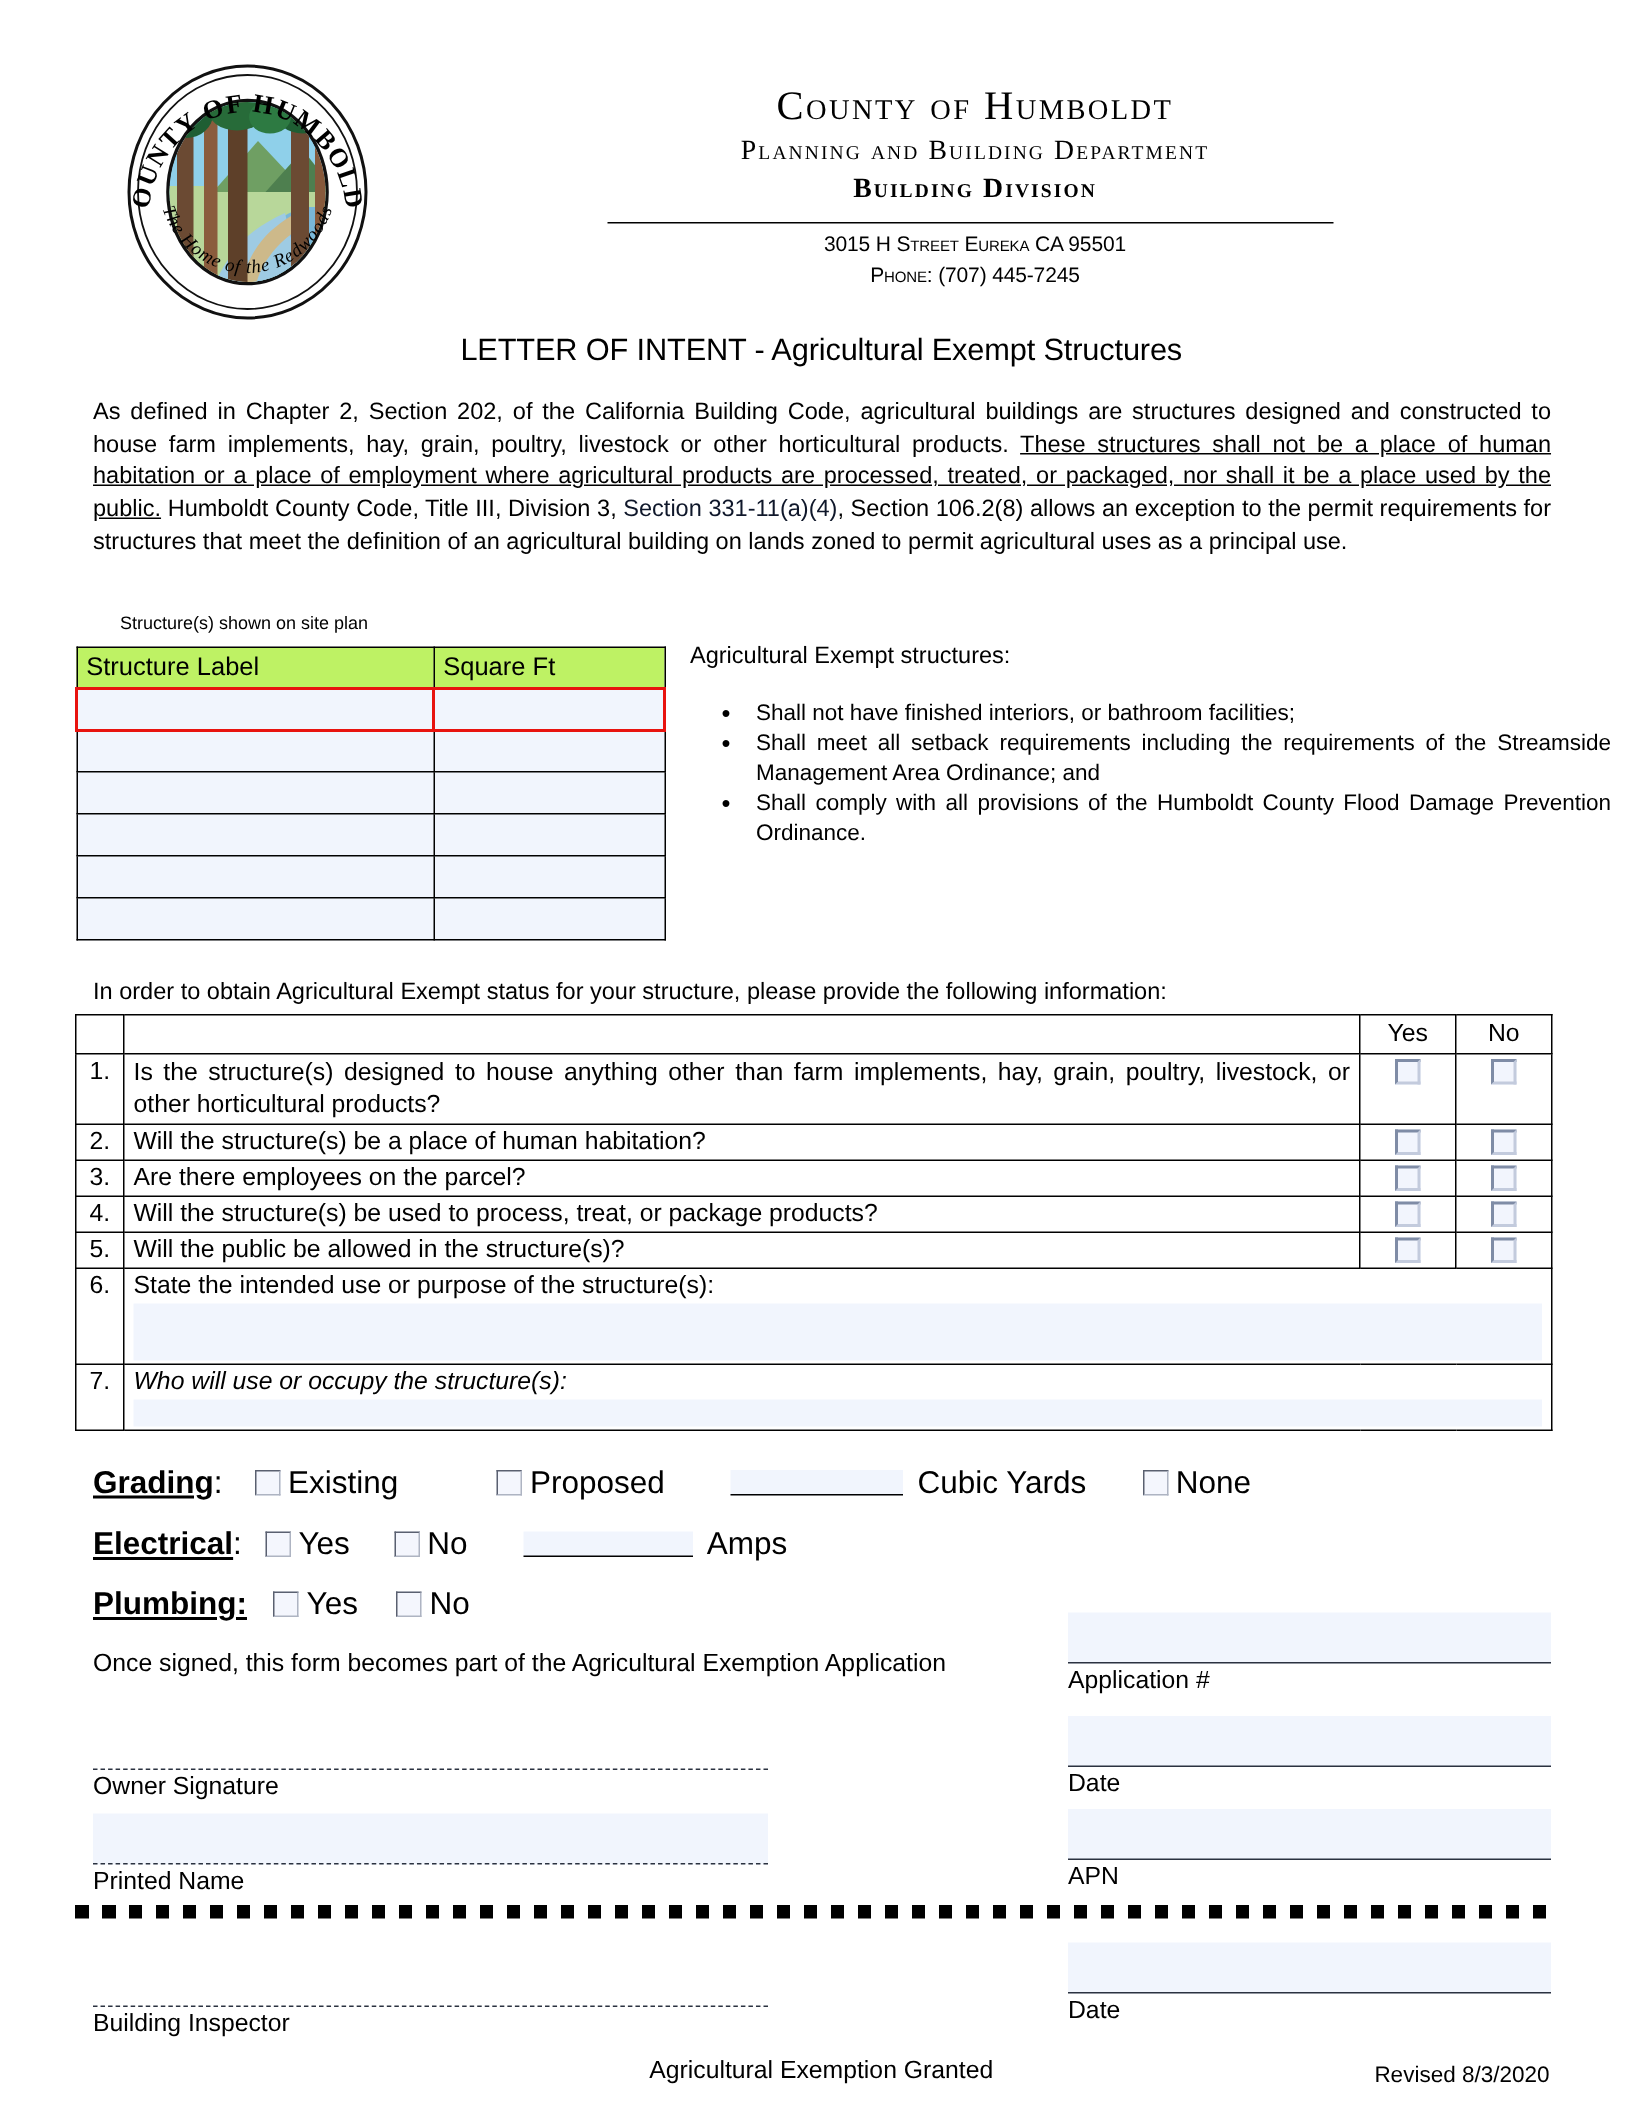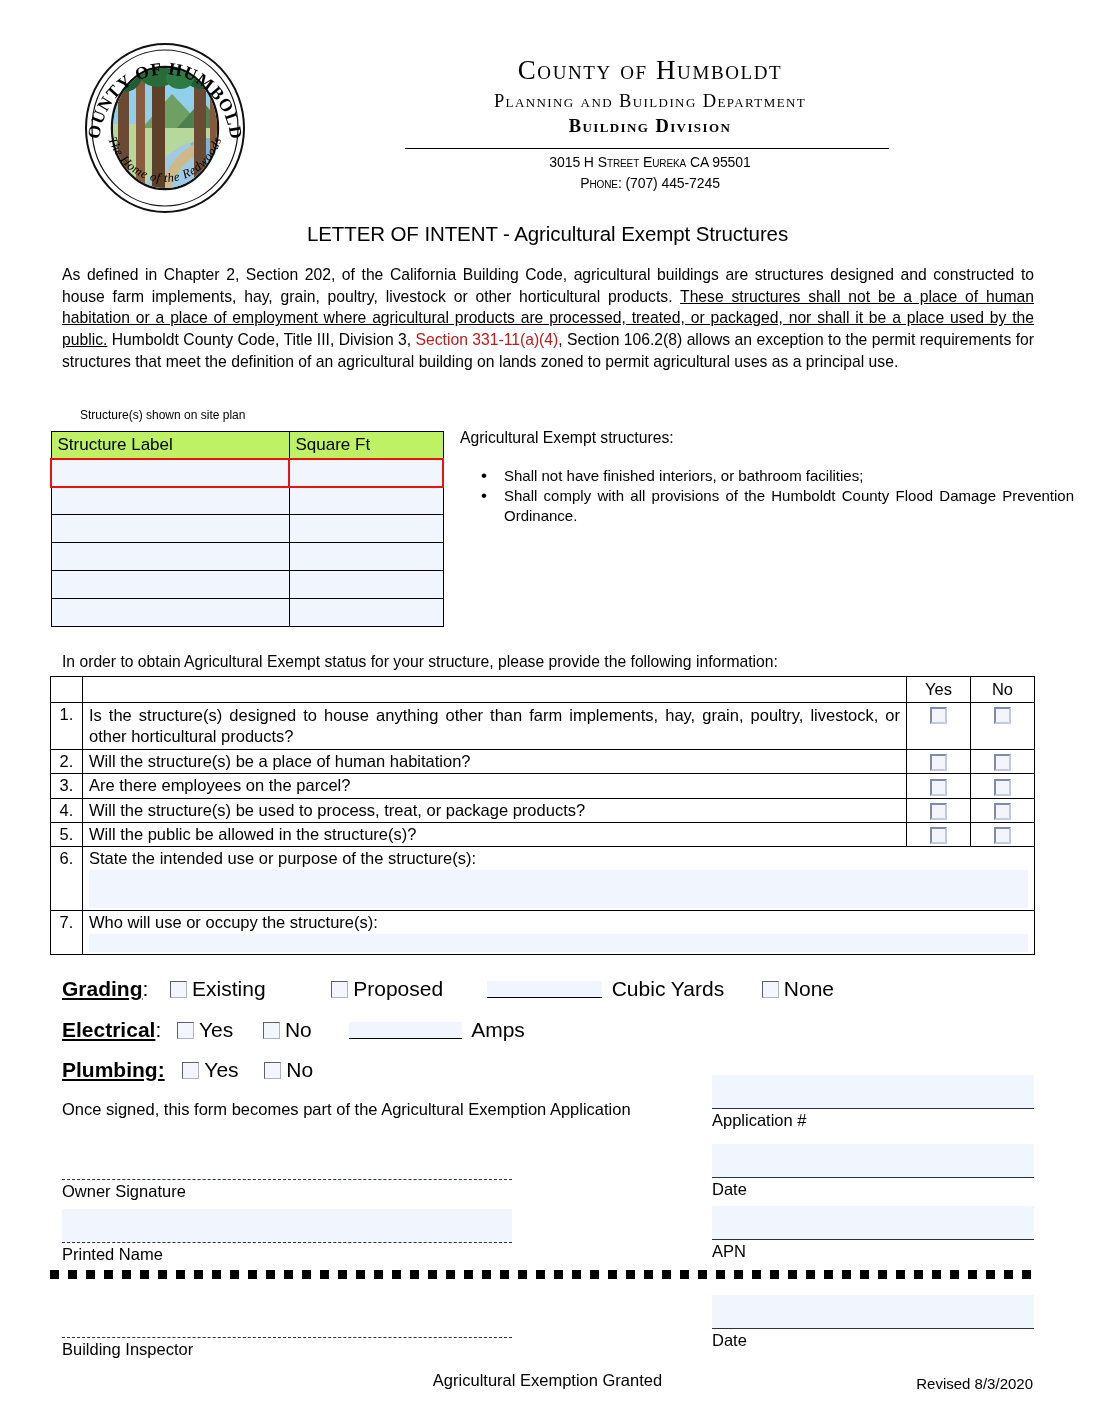--- a/index.html
+++ b/index.html
@@ -90,21 +90,21 @@
   
   .intro {
     position: absolute;
     left: 62px; top: 264px;
     width: 972px;
     font-size: 15.7px;
     line-height: 1.38;
     text-align: justify;
   }
   .u { text-decoration: underline; }
-  .lnk { color: #b91c1c; }
+  .lnk { color: #0f172a; }
 
   
   .struct-caption {
     position: absolute;
     left: 80px; top: 408px;
     font-size: 12px;
   }
   table.struct {
     position: absolute;
     left: 50px; top: 431px;
@@ -192,21 +192,21 @@
     border-bottom-color: #c3cbdd;
     vertical-align: middle;
   }
   .cbx.plain {
     border: 1.6px solid #5a6070;
     border-right-color: #aeb4c2;
     border-bottom-color: #aeb4c2;
     background: #f4f6fd;
   }
   .freecell { height: 62px; }
-  .freecell2 { height: 40px; }
+  .freecell2 { height: 40px; font-style: italic; }
   .q-label { display:block; background:#fff; padding-bottom:2px;}
 
   
   .gline {
     position: absolute;
     left: 62px;
     font-size: 21px;
     white-space: nowrap;
   }
   .gline .lab { font-weight: bold; text-decoration: underline; }
@@ -362,20 +362,21 @@
   <tr>
     <td class="c1"></td>
     <td class="c2"></td>
   </tr>
 </tbody>
   </table>
 
 <div class="bullets-head">Agricultural Exempt structures:</div>
 <ul class="bullets">
   <li>Shall not have finished interiors,  or bathroom facilities;</li>
+  <li>Shall meet all setback requirements including the requirements of the Streamside Management Area Ordinance; and</li>
   <li>Shall comply with all provisions of the Humboldt County Flood Damage Prevention Ordinance.</li>
 </ul>
 
 <div class="q-intro">In order to obtain Agricultural Exempt status for your structure, please provide the following information:</div>
 <table class="qtab">
   <tbody>
       <tr class="hdrrow">
     <td class="num"></td>
     <td class="qtext"></td>
     <td class="yn">Yes</td>

